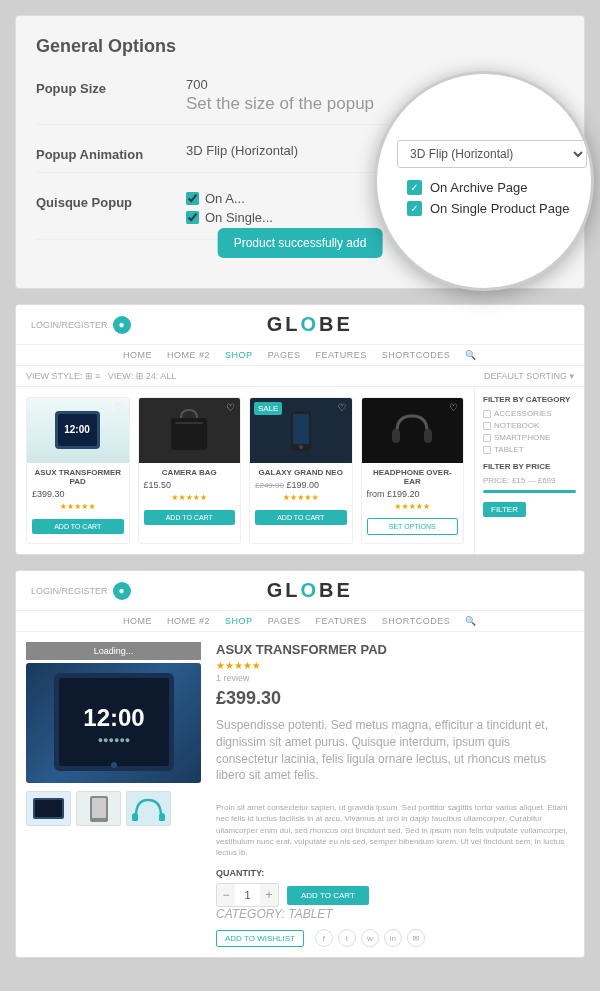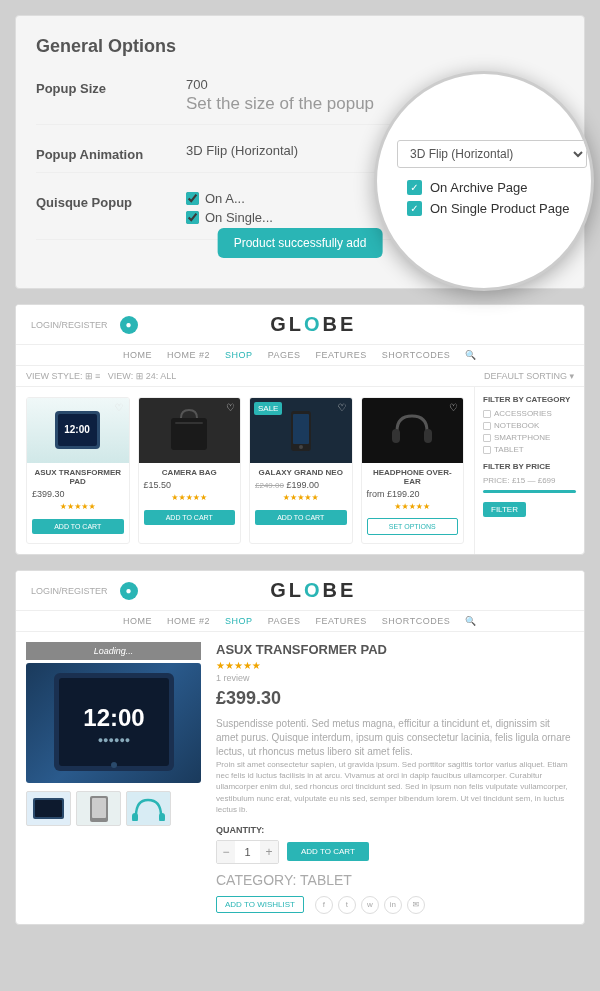--- a/index.html
+++ b/index.html
@@ -207,21 +207,21 @@
 
     .shop-logo .globe-o {
       color: #2ab5b5;
     }
 
     .login-register {
       font-size: 9px;
       color: #aaa;
       display: flex;
       align-items: center;
-      gap: 12px;
+      gap: 5px;
     }
 
     .login-btn {
       background: #2ab5b5;
       color: white;
       border-radius: 50%;
       width: 18px;
       height: 18px;
       display: flex;
       align-items: center;
@@ -433,21 +433,20 @@
       flex-shrink: 0;
     }
 
     .product-loading {
       background: #888;
       color: white;
       font-size: 9px;
       text-align: center;
       padding: 4px;
       margin-bottom: 3px;
-      font-style: italic;
     }
 
     .product-main-img {
       width: 100%;
       height: 120px;
       background: linear-gradient(135deg, #1a3a5c 0%, #2a5a8c 50%, #1a3a5c 100%);
       border-radius: 3px;
       display: flex;
       align-items: center;
       justify-content: center;
@@ -497,24 +496,24 @@
     }
 
     .detail-price {
       font-size: 18px;
       font-weight: bold;
       color: #555;
       margin-bottom: 8px;
     }
 
     .detail-desc {
-      font-size: 10px;
+      font-size: 12px;
       color: #aaa;
       line-height: 1.4;
-      margin-bottom: 0;
+      margin-bottom: 18px;
     }
 
     .detail-desc-2 {
       font-size: 8px;
       color: #aaa;
       line-height: 1.4;
       margin-bottom: 10px;
     }
 
     .quantity-label {
@@ -565,23 +564,23 @@
       color: white;
       border: none;
       padding: 5px 14px;
       font-size: 8px;
       text-transform: uppercase;
       border-radius: 2px;
       cursor: pointer;
     }
 
     .detail-category {
-      font-size: 14px;
+      font-size: 12px;
       color: #aaa;
-      margin-top: 8px;
+      font-style: italic;
     }
 
     .detail-actions {
       display: flex;
       gap: 11px;
       margin-top: 8px;
       align-items: center;
     }
 
     .wishlist-btn {

